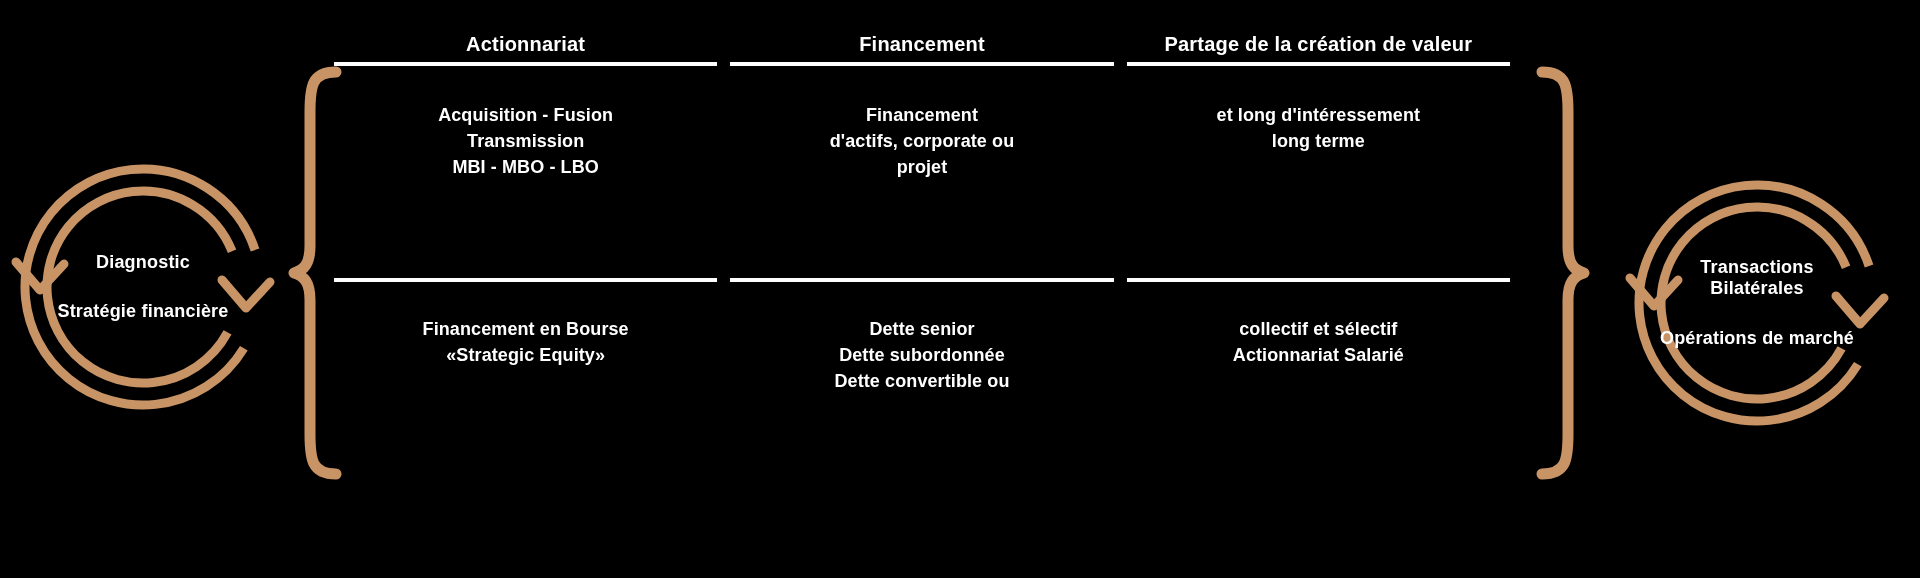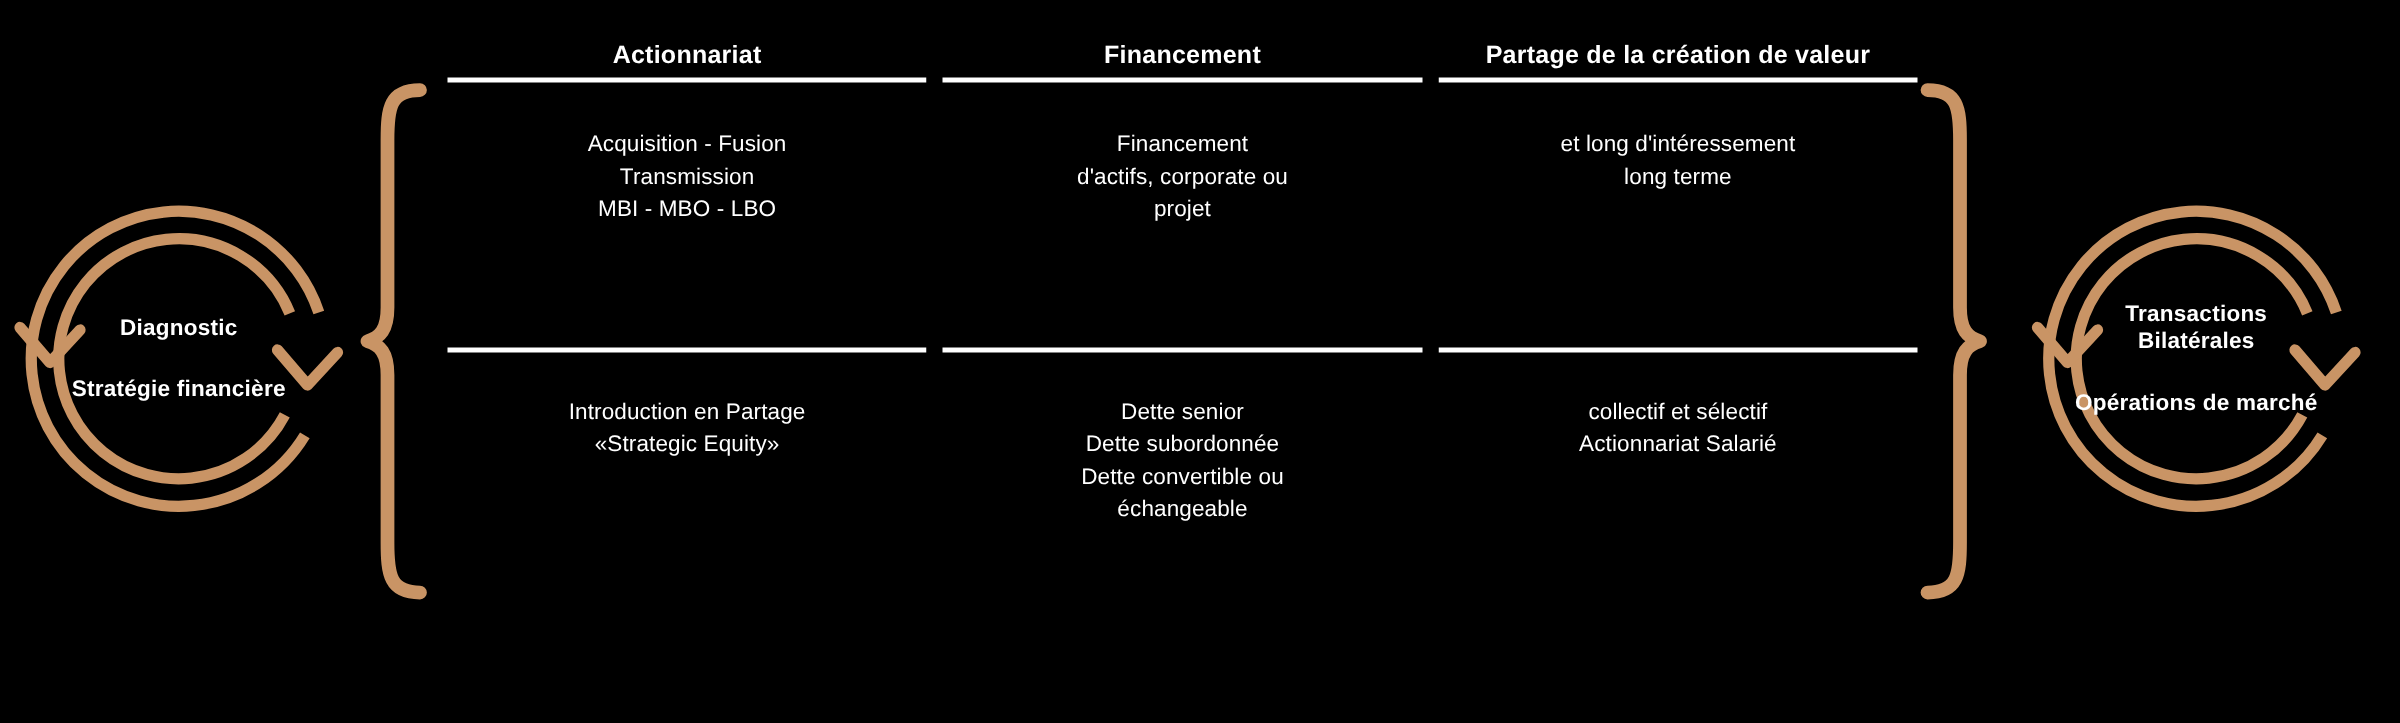--- a/index.html
+++ b/index.html
@@ -46,36 +46,36 @@
   .circle-label {
     color: #ffffff;
     font-size: 18px;
     font-weight: bold;
     line-height: 1.18;
     letter-spacing: 0.2px;
     width: 200px;
   }
 
   #circle-left  { left: 8px;   top: 152px; }
-  #circle-right { left: 1622px; top: 152px; }
+  #circle-right { left: 1622px; top: 168px; }
 
   
   .brace {
     position: absolute;
     width: 56px;
     height: 410px;
   }
   .brace svg { width: 56px; height: 410px; overflow: visible; }
   #brace-left  { left: 290px;  top: 68px; }
   #brace-right { left: 1532px; top: 68px; }
 
   
   #grid {
     position: absolute;
-    left: 358px;
+    left: 334px;
     top: 0;
     width: 1176px;
     height: 470px;
     display: grid;
     grid-template-columns: 1fr 1fr 1fr;
     column-gap: 26px;
     gap: 13px;
   }
   .column {
     display: flex;
@@ -95,21 +95,21 @@
     padding-bottom: 6px;
   }
   .rule {
     height: 4px;
     background: #ffffff;
     width: 100%;
   }
   .cell {
     color: #ffffff;
     font-size: 18px;
-    font-weight: normal;
+    font-weight: bold;
     text-align: center;
     line-height: 1.45;
     letter-spacing: 0.1px;
     padding: 0 6px;
   }
   .cell-top {
     padding-top: 36px;
     min-height: 212px;
   }
   .cell-bottom {
@@ -158,39 +158,38 @@
     <div class="column">
       <div class="col-header">Actionnariat</div>
       <div class="rule"></div>
       <div class="cell cell-top">
         <span class="line">Acquisition - Fusion</span>
         <span class="line">Transmission</span>
         <span class="line">MBI - MBO - LBO</span>
       </div>
       <div class="rule"></div>
       <div class="cell cell-bottom">
-        <span class="line">Introduction en Partage</span>
+        <span class="line">Financement en Bourse</span>
         <span class="line">«Strategic Equity»</span>
       </div>
     </div>
 
     <div class="column">
       <div class="col-header">Financement</div>
       <div class="rule"></div>
       <div class="cell cell-top">
         <span class="line">Financement</span>
         <span class="line">d'actifs, corporate ou</span>
         <span class="line">projet</span>
       </div>
       <div class="rule"></div>
       <div class="cell cell-bottom">
         <span class="line">Dette senior</span>
         <span class="line">Dette subordonnée</span>
         <span class="line">Dette convertible ou</span>
-        <span class="line">échangeable</span>
       </div>
     </div>
 
     <div class="column">
       <div class="col-header">
         <span>
           <span class="line">Partage de la création</span>
           <span class="line">de valeur</span>
         </span>
       </div>

